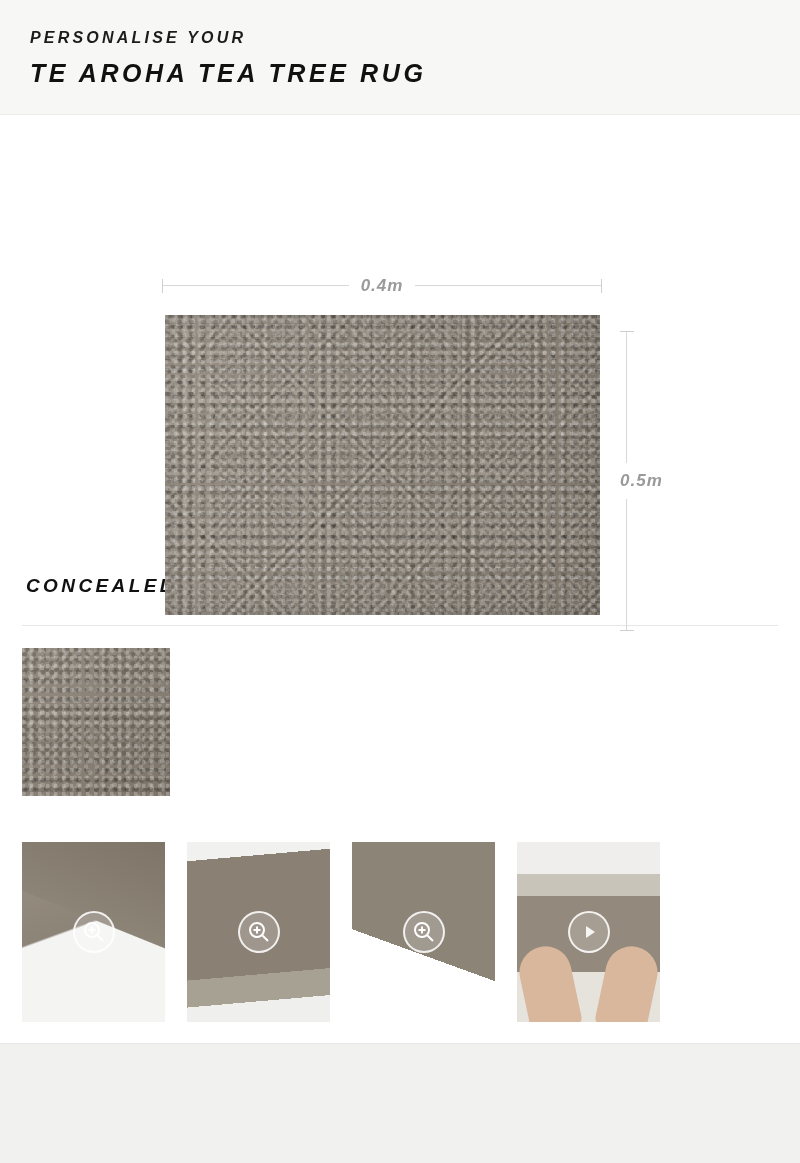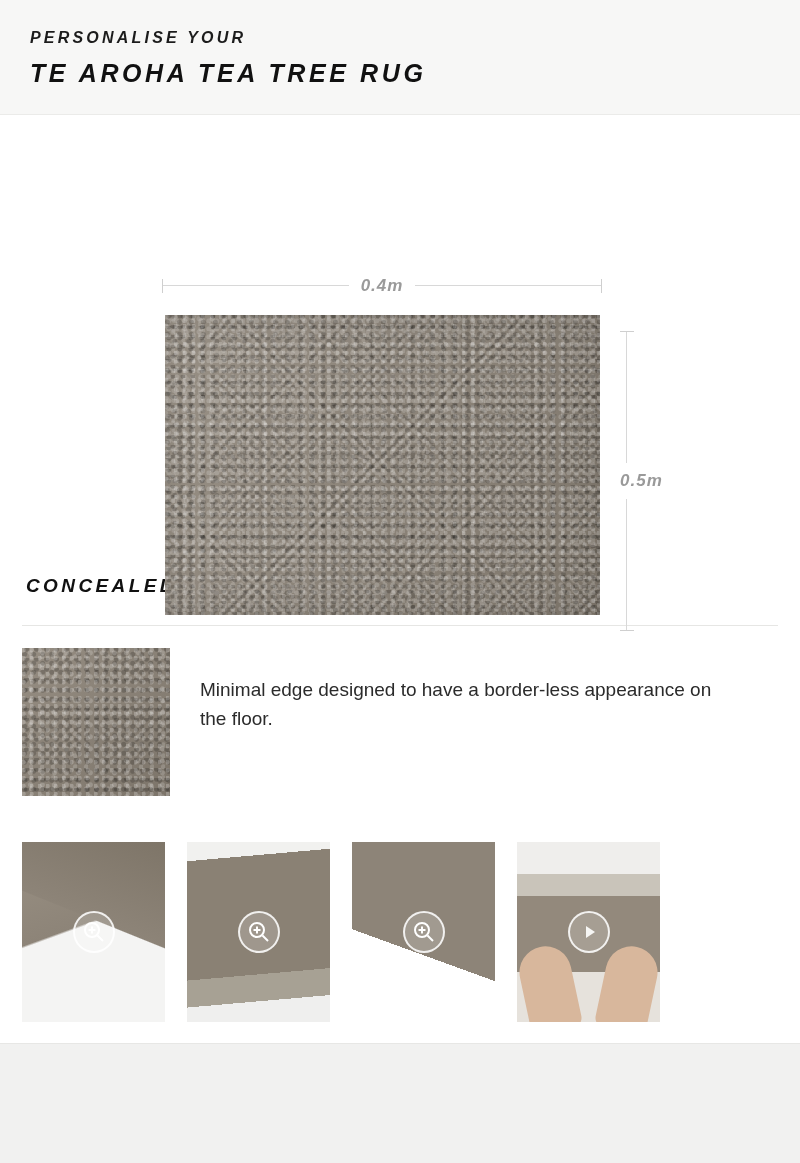--- a/index.html
+++ b/index.html
@@ -282,21 +282,20 @@
   </div>
 
   <div class="rug"></div>
 </div>
 
 <div class="edge-section">
   <h2 class="edge-title">CONCEALED SQUARE EDGE</h2>
   <div class="edge-divider"></div>
   <div class="edge-row">
     <div class="edge-swatch"></div>
-    <p class="edge-desc">Minimal edge designed to have a border-less appearance on the floor.</p>
   </div>
 </div>
 
 <div class="thumbs">
 
   <div class="thumb thumb-1">
     <div class="shape"></div>
     <div class="zoom-badge">
       <svg width="22" height="22" viewBox="0 0 22 22">
         <circle cx="9" cy="9" r="7" fill="none" stroke="#ffffff" stroke-width="2"></circle>

